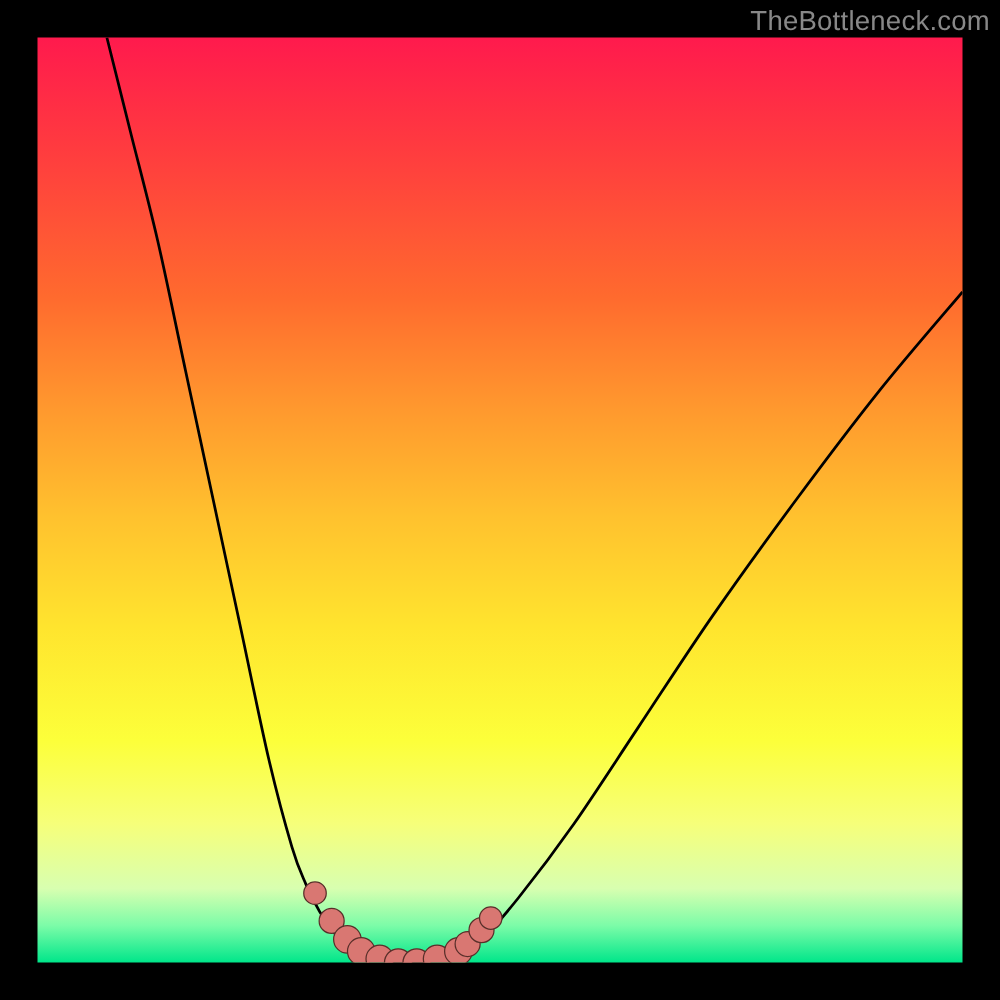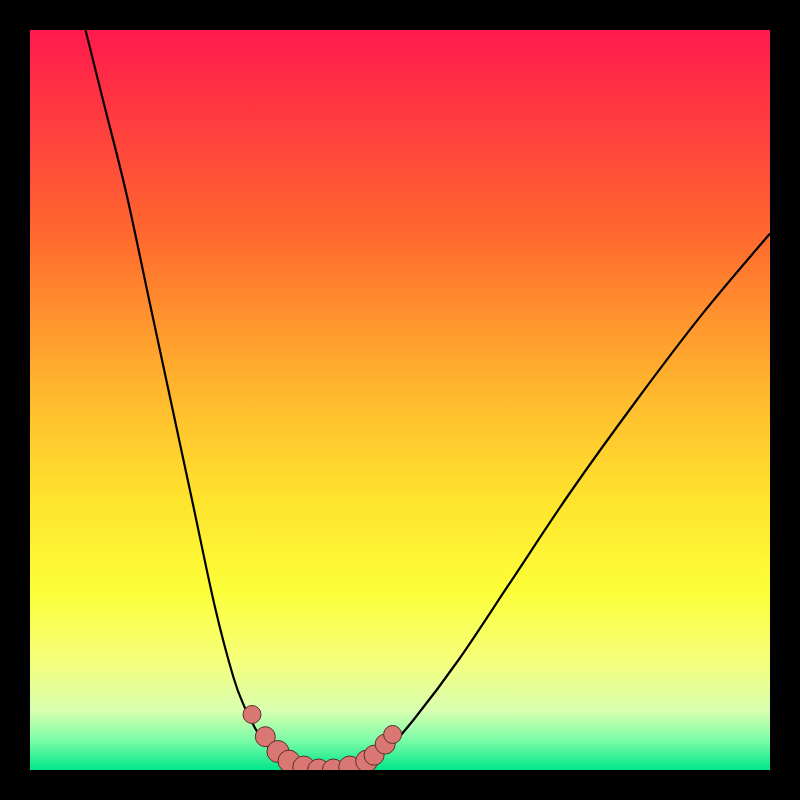--- a/index.html
+++ b/index.html
@@ -76,13 +76,14 @@
         <circle cx="288.6" cy="740" r="11" fill="#d97772" stroke="#592f2a" stroke-width="1"></circle>
         <circle cx="303.4" cy="740" r="11" fill="#d97772" stroke="#592f2a" stroke-width="1"></circle>
         <circle cx="319.68" cy="737.04" r="11" fill="#d97772" stroke="#592f2a" stroke-width="1"></circle>
         <circle cx="336.7" cy="731.12" r="11" fill="#d97772" stroke="#592f2a" stroke-width="1"></circle>
         <circle cx="344.1" cy="725.2" r="10" fill="#d97772" stroke="#592f2a" stroke-width="1"></circle>
         <circle cx="355.2" cy="714.1" r="10" fill="#d97772" stroke="#592f2a" stroke-width="1"></circle>
         <circle cx="362.59999999999997" cy="704.48" r="9" fill="#d97772" stroke="#592f2a" stroke-width="1"></circle>
       </g>
   </svg>
 
+  <div class="watermark">TheBottleneck.com</div>
 </div>
 
 </body></html>

